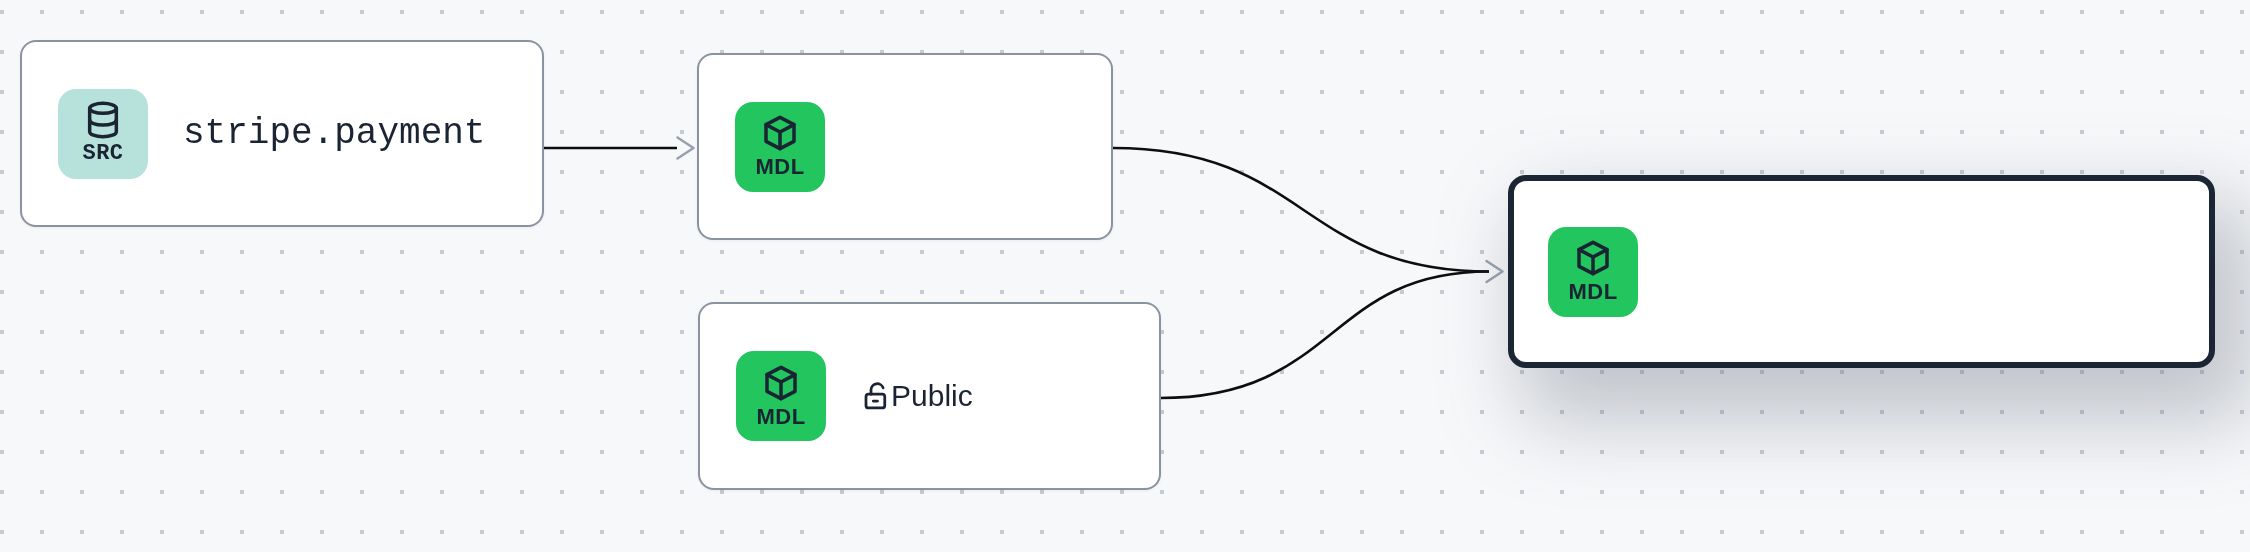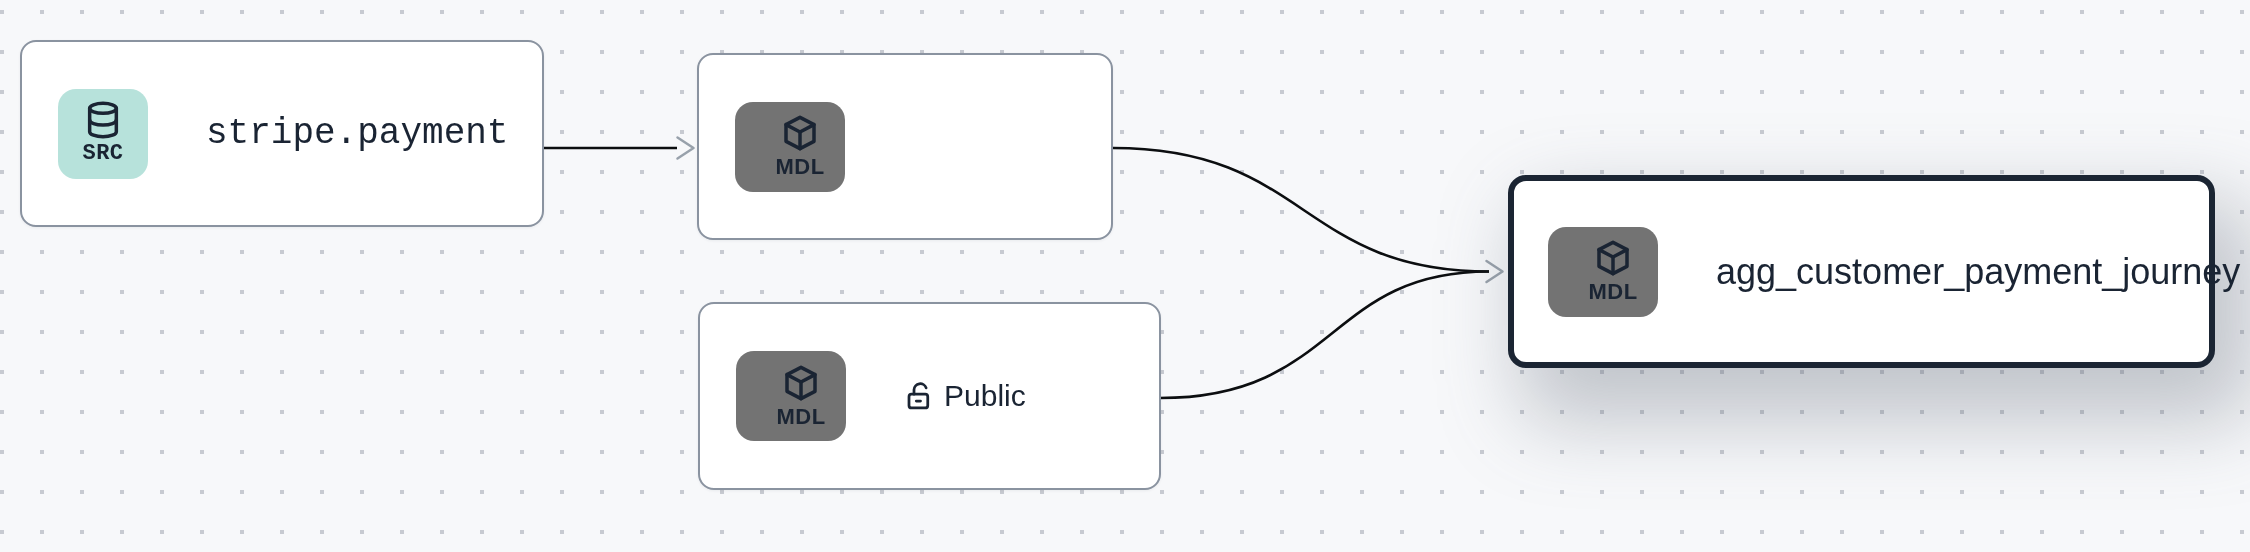--- a/index.html
+++ b/index.html
@@ -28,30 +28,30 @@
   .n1{left:20px;top:40px;width:524px;height:187px;font-family:Liberation Mono, monospace;}
   .n2{left:697px;top:53px;width:416px;height:187px;}
   .n3{left:698px;top:302px;width:463px;height:188px;}
   .n4{left:1508px;top:175px;width:707px;height:193px;}
 
   .badge{
     width:90px;height:90px;border-radius:18px;flex:0 0 auto;
     display:flex;flex-direction:column;align-items:center;justify-content:center;
   }
   .badge-src{background:#b7e2db;}
-  .badge-mdl{background:#737373;padding-left:20px;}
+  .badge-mdl{background:#22c55e;}
   .badge-icon{display:block;height:40px;}
   .badge-icon svg{display:block;width:40px;height:40px;}
   .badge-label{
     font-size:22px;font-weight:600;letter-spacing:0.5px;color:#1a2433;
     line-height:26px;margin-top:1px;
   }
-  .node-text{display:flex;flex-direction:column;justify-content:flex-start;gap:3px;min-width:0;margin-left:23px;}
+  .node-text{display:flex;flex-direction:column;justify-content:flex-start;gap:3px;min-width:0;}
   .node-title{font-size:36px;color:#1a2433;white-space:nowrap;line-height:44px;}
-  .node-sub{display:flex;align-items:center;gap:10px;}
+  .node-sub{display:flex;align-items:center;}
   .node-sub svg{display:block;width:30px;height:30px;}
   .node-sub-label{font-size:30px;color:#1a2433;line-height:36px;}
 </style>
 </head>
 <body>
 
 <svg class="edges" viewBox="0 0 2250 552" xmlns="http://www.w3.org/2000/svg">
 
   <path class="edge-path" d="M 457 148 L 677 148"></path>
   <path class="edge-arrow" d="M 677.5 137.5 L 693.5 148 L 677.5 158.5"></path>
@@ -120,16 +120,13 @@
   <div class="badge badge-mdl">
     <span class="badge-icon">
       <svg viewBox="0 0 24 24" fill="none" stroke="#1a2433" stroke-width="2.1" stroke-linecap="round" stroke-linejoin="round">
         <path d="M12 2.6 L20.4 7 V17 L12 21.4 L3.6 17 V7 Z"></path>
         <path d="M3.6 7 L12 11.4 L20.4 7"></path>
         <path d="M12 11.4 V21.4"></path>
       </svg>
     </span>
     <span class="badge-label">MDL</span>
   </div>
-  <div class="node-text">
-    <div class="node-title">agg_customer_payment_journey</div>
-  </div>
 </div>
 
 </body></html>

